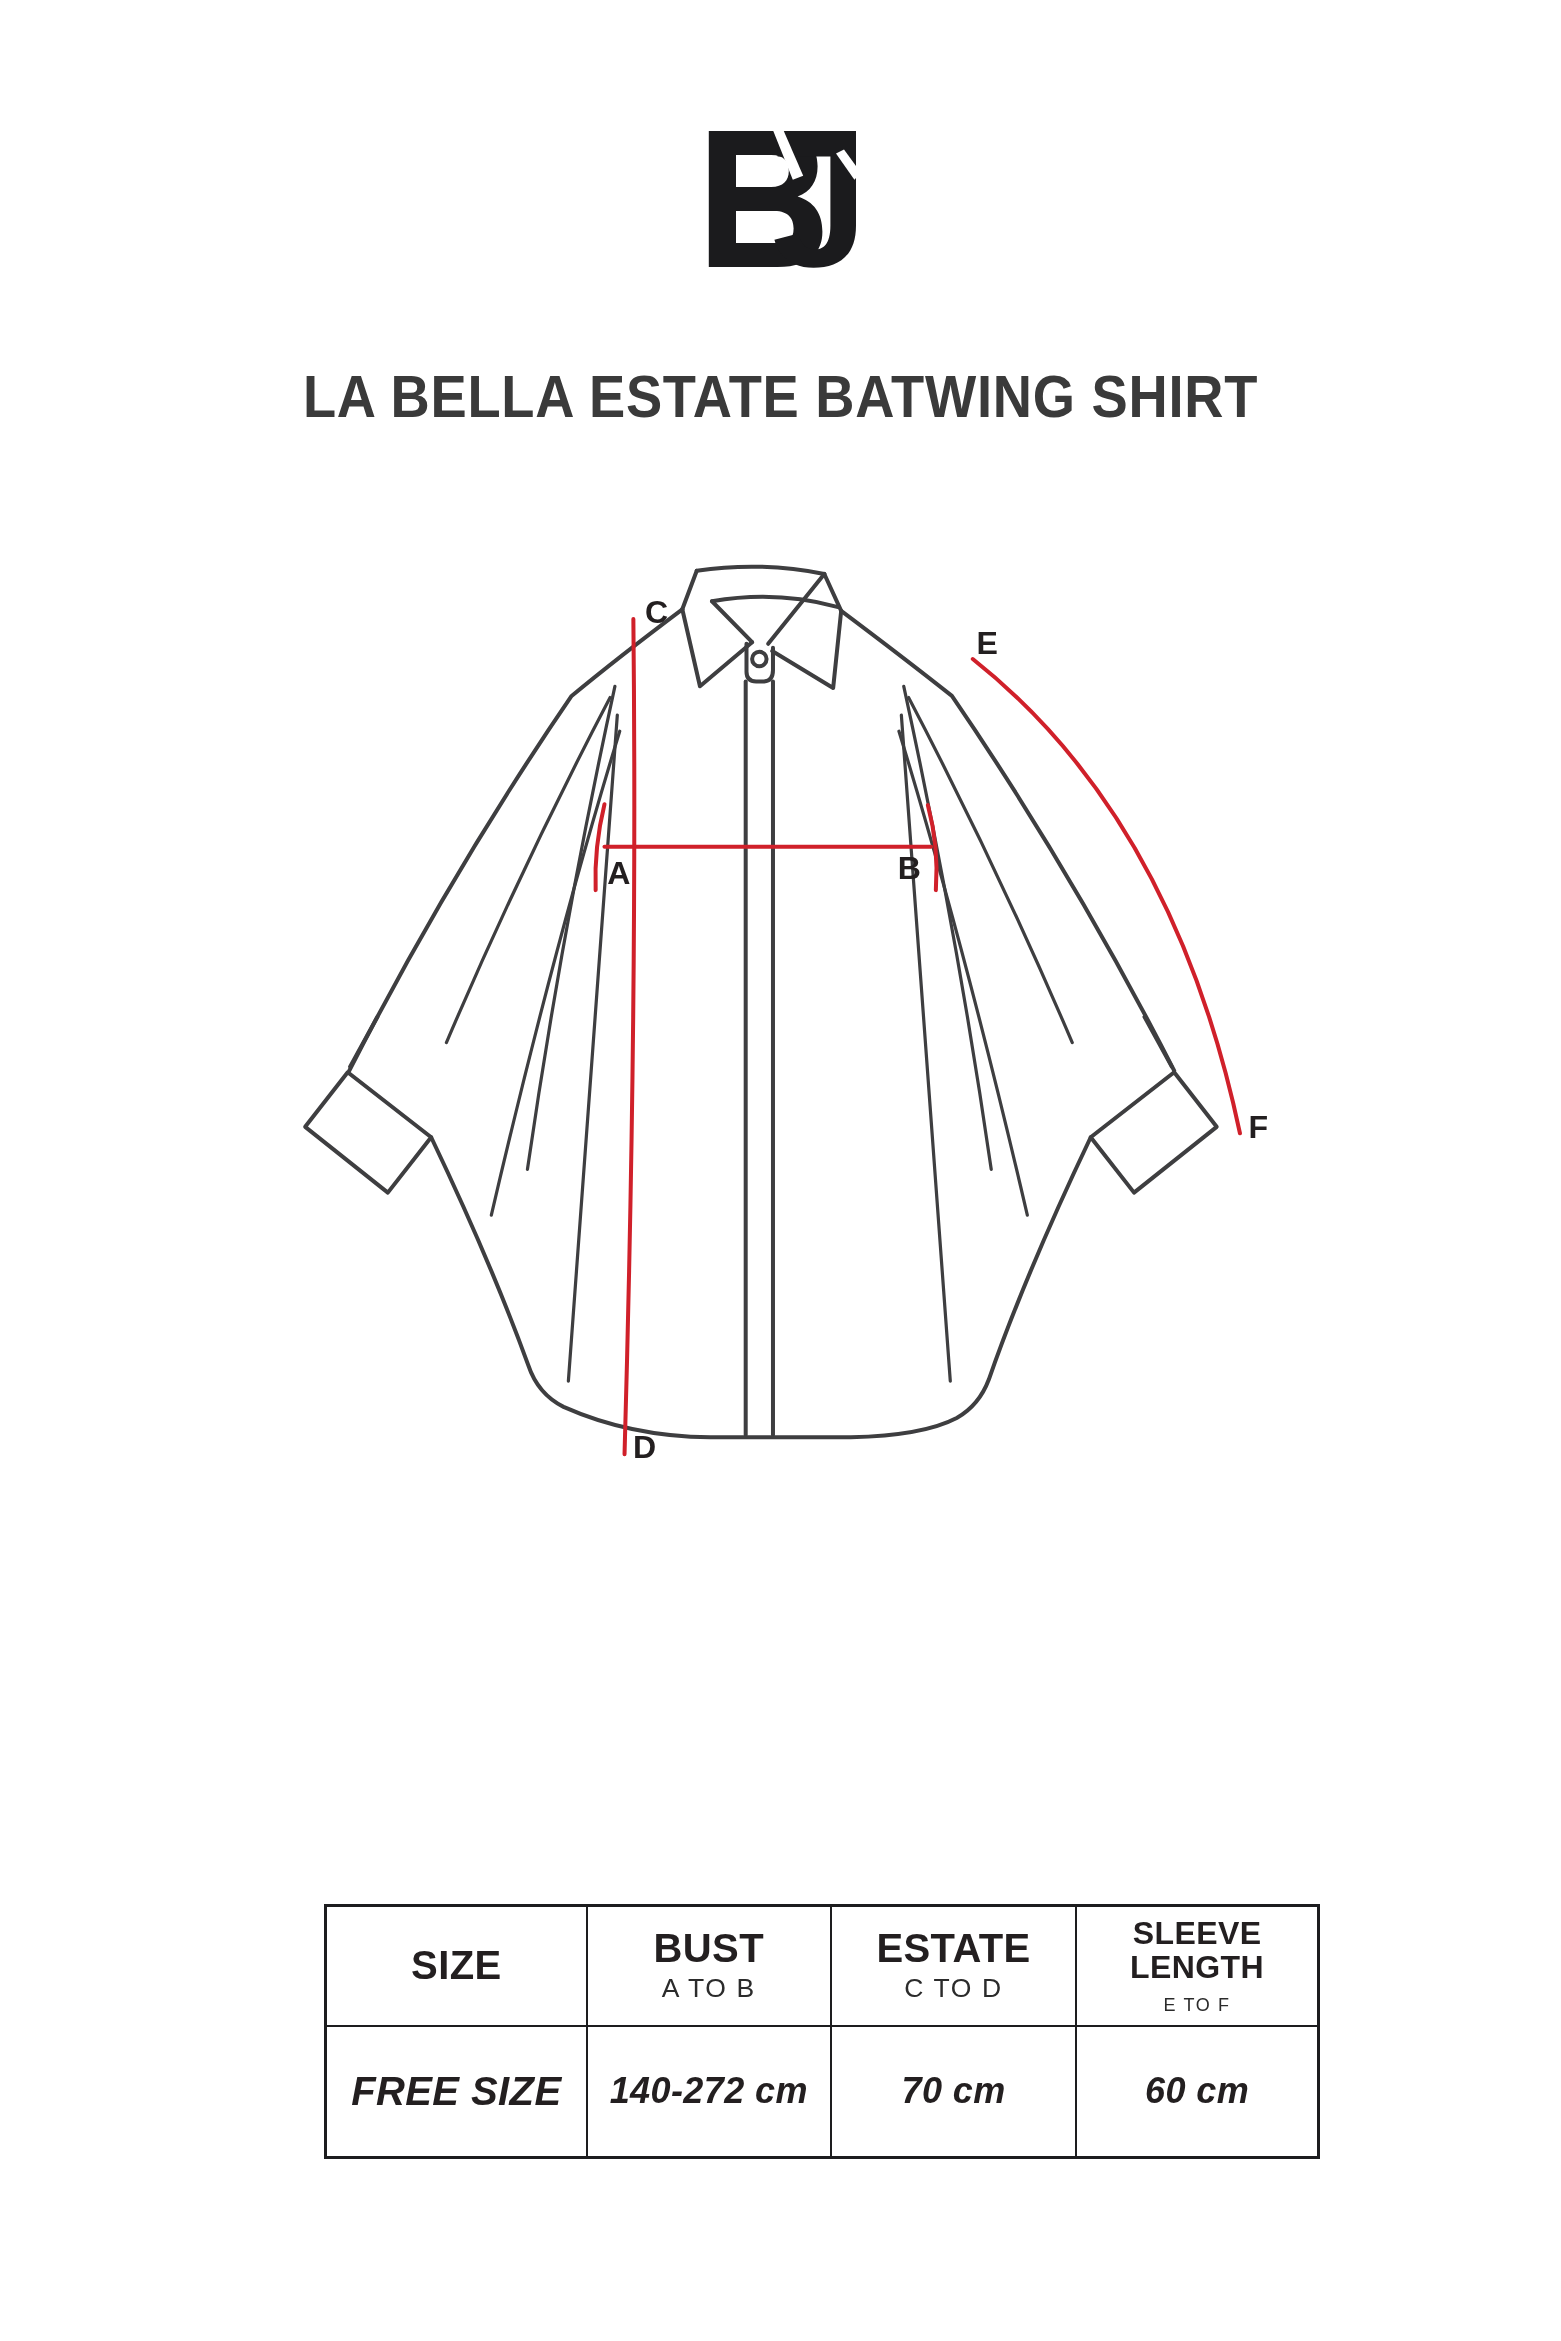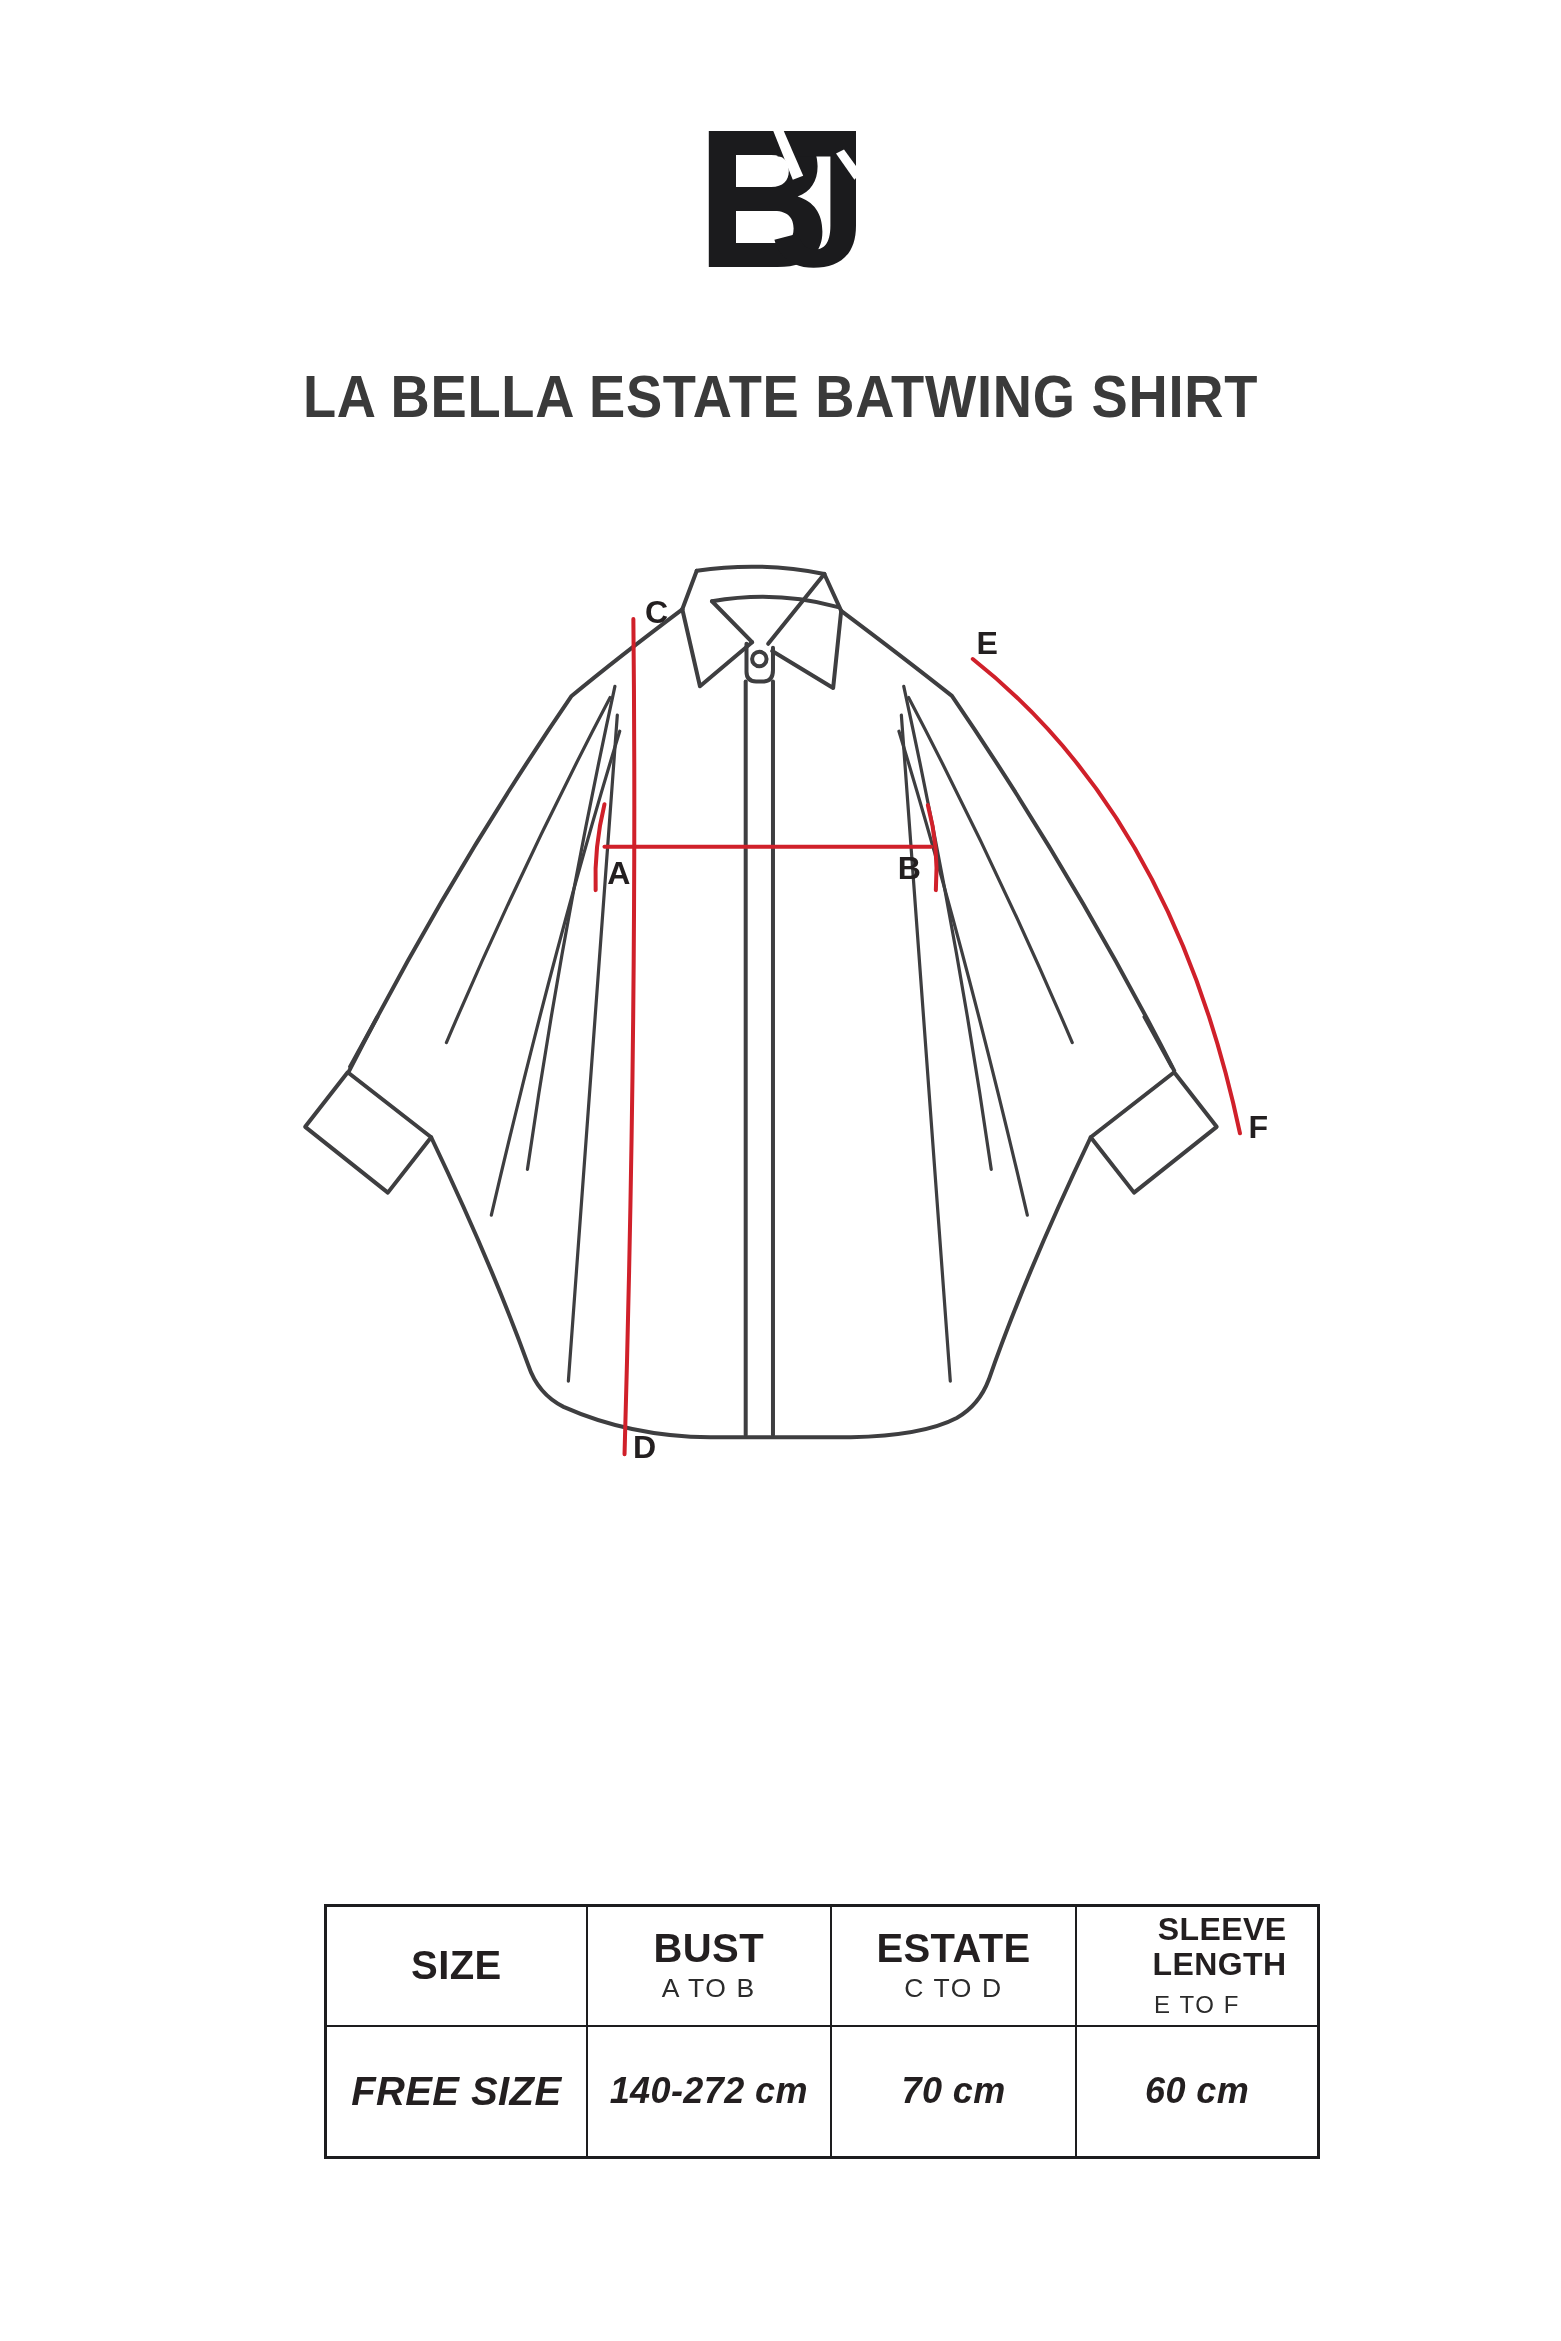--- a/index.html
+++ b/index.html
@@ -46,26 +46,26 @@
     text-align:center;vertical-align:middle;
     background:#fff;
   }
   .size-table{border:3.2px solid var(--border);}
   .size-table .hrow td{height:120px;}
   .size-table .drow td{height:132px;font-style:italic;}
   .col-title{
     font-size:40px;font-weight:bold;line-height:1.08;
     letter-spacing:0.4px;
   }
-  .col-title.small{font-size:32px;text-align:right;}
+  .col-title.small{font-size:32px;}
   .col-sub{
     font-size:26.5px;font-weight:normal;color:#2b2b2b;
     letter-spacing:1.6px;margin-top:3px;
   }
-  .col-sub.small{font-size:24px;margin-top:10px;}
+  .col-sub.small{font-size:18px;margin-top:10px;}
   .cell-size{font-size:40px;font-weight:bold;letter-spacing:0.4px;}
   .cell-val{font-size:36px;font-weight:bold;letter-spacing:0.4px;}
   .diagram-label{
     font-family:"Liberation Sans", sans-serif;
     font-size:40px;font-weight:bold;fill:var(--ink);
   }
 </style>
 </head>
 <body>
 

